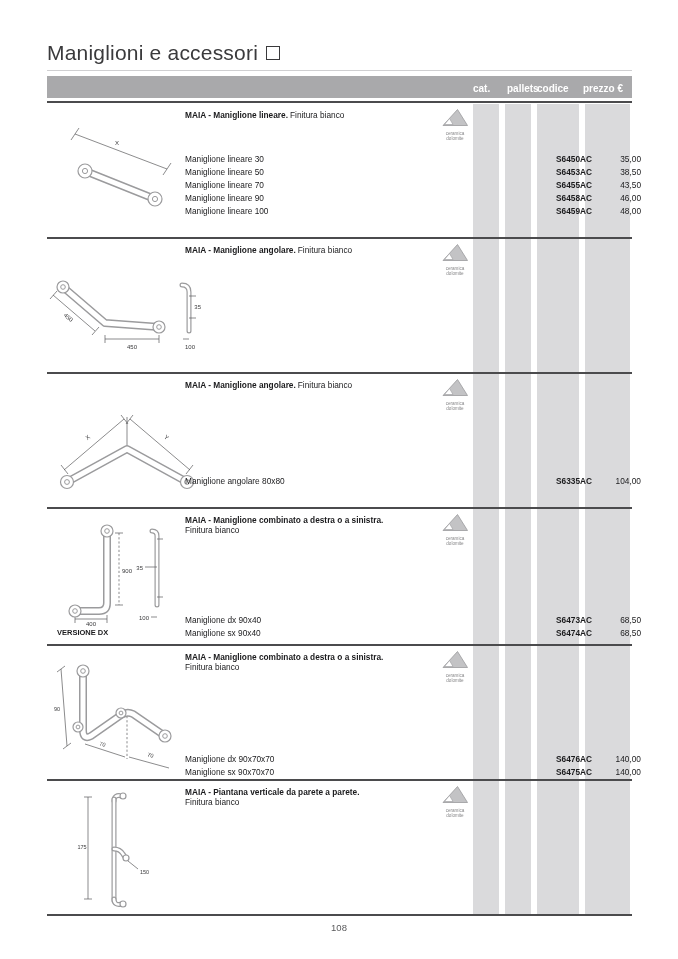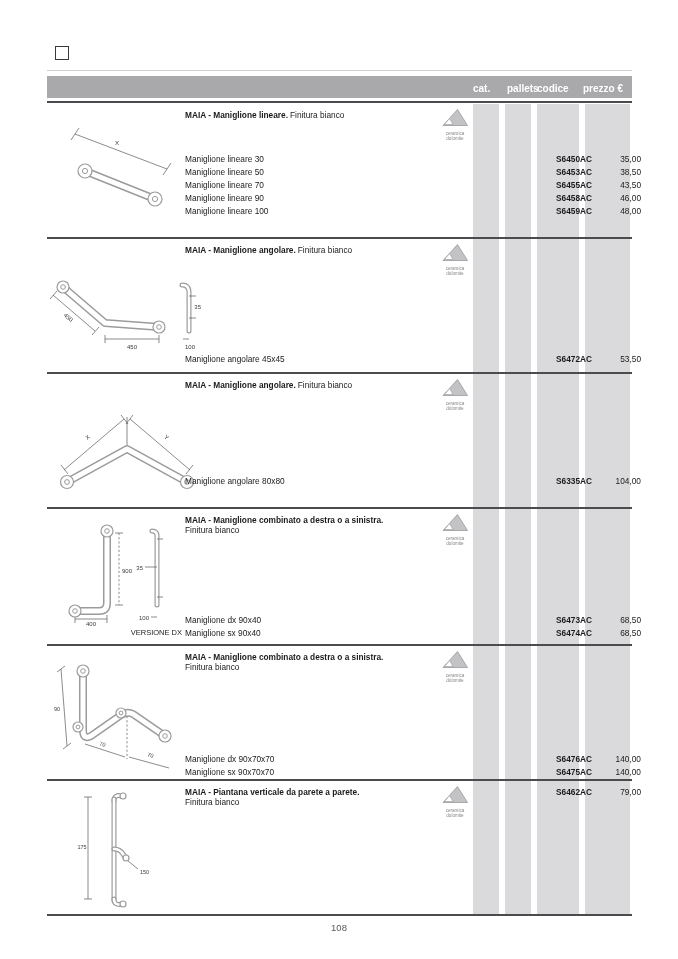--- a/index.html
+++ b/index.html
@@ -33,42 +33,42 @@
 
   .logo { position:absolute; left:389px; top:4px; width:38px; text-align:center; }
   .logo-text { font-size:4.6px; color:#88888a; line-height:1.15; }
 
   .row { position:absolute; left:0; width:585px; height:13px; font-size:8.3px; color:#1b1b1d; }
   .rlabel { position:absolute; left:138px; top:0; white-space:nowrap; }
   .rcode  { position:absolute; left:490px; top:0; width:42px; text-align:center; font-weight:bold;margin-left:16px; }
   .rprice { position:absolute; left:538px; top:0; width:56px; text-align:right; }
 
   .drawing { position:absolute; }
-  .caption { position:absolute; font-size:7.5px; font-weight:normal; color:#1b1b1d; text-align:right; }
+  .caption { position:absolute; font-size:7.5px; font-weight:bold; color:#1b1b1d; text-align:left; }
 
   .tube-out { stroke:#9b9b9d; stroke-width:8; fill:none; stroke-linecap:round; stroke-linejoin:round; }
   .tube-in  { stroke:#ffffff; stroke-width:5; fill:none; stroke-linecap:round; stroke-linejoin:round; }
   .tube-out-thin { stroke:#9b9b9d; stroke-width:5; fill:none; stroke-linecap:round; stroke-linejoin:round; }
   .tube-in-thin  { stroke:#ffffff; stroke-width:2.6; fill:none; stroke-linecap:round; stroke-linejoin:round; }
   .flange { fill:#ffffff; stroke:#9b9b9d; stroke-width:1.2; }
   .flange-in { fill:#ffffff; stroke:#9b9b9d; stroke-width:1; }
   .dim { stroke:#5a5a5c; stroke-width:0.7; fill:none; }
   .dimdash { stroke:#5a5a5c; stroke-width:0.7; fill:none; stroke-dasharray:2.2,2; }
   .dimtext { font-size:6px; fill:#3a3a3c; font-family:"Liberation Sans",sans-serif; }
   .dimtext-s { font-size:5.5px; fill:#3a3a3c; font-family:"Liberation Sans",sans-serif; }
 
   .page-number { position:absolute; top:922px; left:0; width:678px; text-align:center; font-size:9.5px; color:#5a5a5c; }
 </style>
 </head>
 <body>
 
 <div class="page">
 
   <div class="page-title">
-    <span class="title-square"></span>
+    <span>Maniglioni e accessori</span><span class="title-square"></span>
   </div>
 
   <div class="pre-header-rule"></div>
 
   <div class="header-bar">
     <span class="hlabel h-cat">cat.</span>
     <span class="hlabel h-pallets">pallets</span>
     <span class="hlabel h-codice">codice</span>
     <span class="hlabel h-prezzo">prezzo €</span>
   </div>
@@ -158,25 +158,20 @@
       <div class="sec-title">
         <b>MAIA - Maniglione angolare.</b><span class="treg">Finitura bianco</span>
       </div>
       <div class="logo">
         <svg width="28" height="19" viewBox="0 0 28 19">
           <path d="M2 17.5 L16.5 1.5 L26.5 17.5 Z" fill="#c3c3c5" stroke="#9b9b9d" stroke-width="0.8"></path>
           <path d="M3.5 16.5 L8.5 10.5 L12 16.5 Z" fill="#ffffff" stroke="#9b9b9d" stroke-width="0.6"></path>
         </svg>
         <div class="logo-text">ceramica</div>
         <div class="logo-text">dolomite</div>
-      </div>
-      <div class="row" style="top:115px;">
-        <span class="rlabel">Maniglione angolare 45x45</span>
-        <span class="rcode">S6472AC</span>
-        <span class="rprice">53,50</span>
       </div>
     </section>
 
     <section class="sec" style="top:270px; height:135px;">
       <svg class="drawing" style="left:5px; top:30px;" width="150" height="100" viewBox="0 0 150 100">
         <line class="dim" x1="75" y1="43" x2="75" y2="13"></line>
         <line class="dim" x1="12" y1="66" x2="72" y2="15"></line>
         <line class="dim" x1="9" y1="61" x2="16" y2="70"></line>
         <line class="dim" x1="69" y1="11" x2="76" y2="20"></line>
         <text class="dimtext" x="37" y="35" text-anchor="middle" transform="rotate(-38 37 35)">X</text>
@@ -327,22 +322,17 @@
         <b>MAIA - Piantana verticale da parete a parete.</b><span class="treg">Finitura bianco</span>
       </div>
       <div class="logo">
         <svg width="28" height="19" viewBox="0 0 28 19">
           <path d="M2 17.5 L16.5 1.5 L26.5 17.5 Z" fill="#c3c3c5" stroke="#9b9b9d" stroke-width="0.8"></path>
           <path d="M3.5 16.5 L8.5 10.5 L12 16.5 Z" fill="#ffffff" stroke="#9b9b9d" stroke-width="0.6"></path>
         </svg>
         <div class="logo-text">ceramica</div>
         <div class="logo-text">dolomite</div>
       </div>
-      <div class="row" style="top:6px;">
-        <span class="rlabel"></span>
-        <span class="rcode">S6462AC</span>
-        <span class="rprice">79,00</span>
-      </div>
     </section>
   </div>
 
   <div class="page-number">108</div>
 </div>
 
 </body></html>

